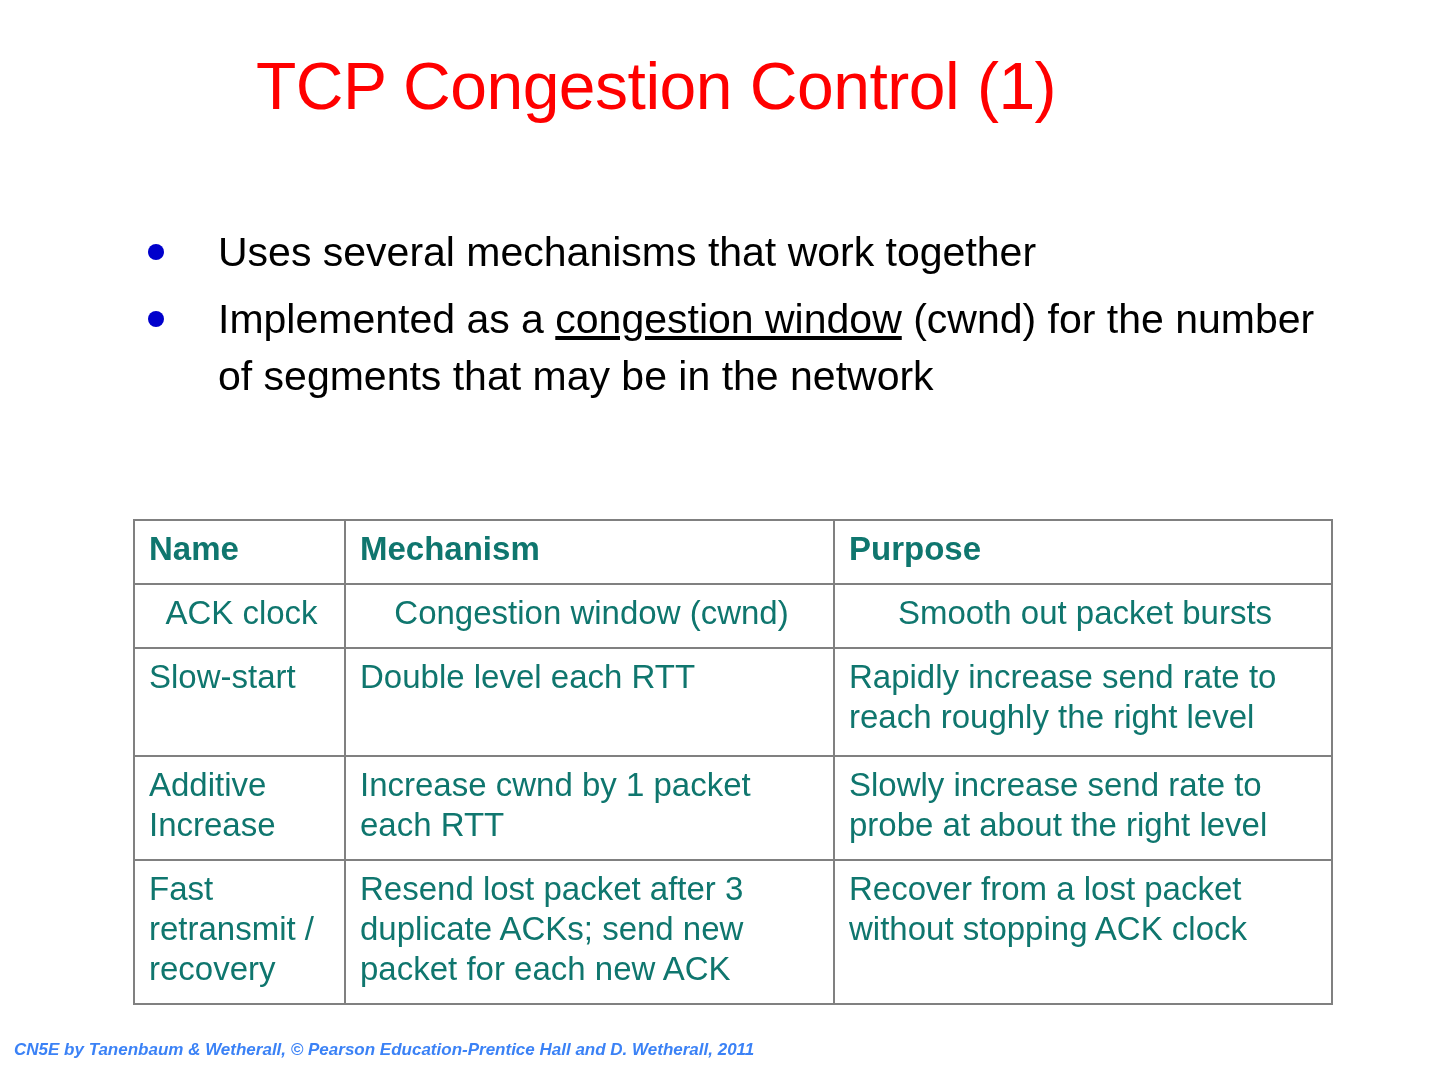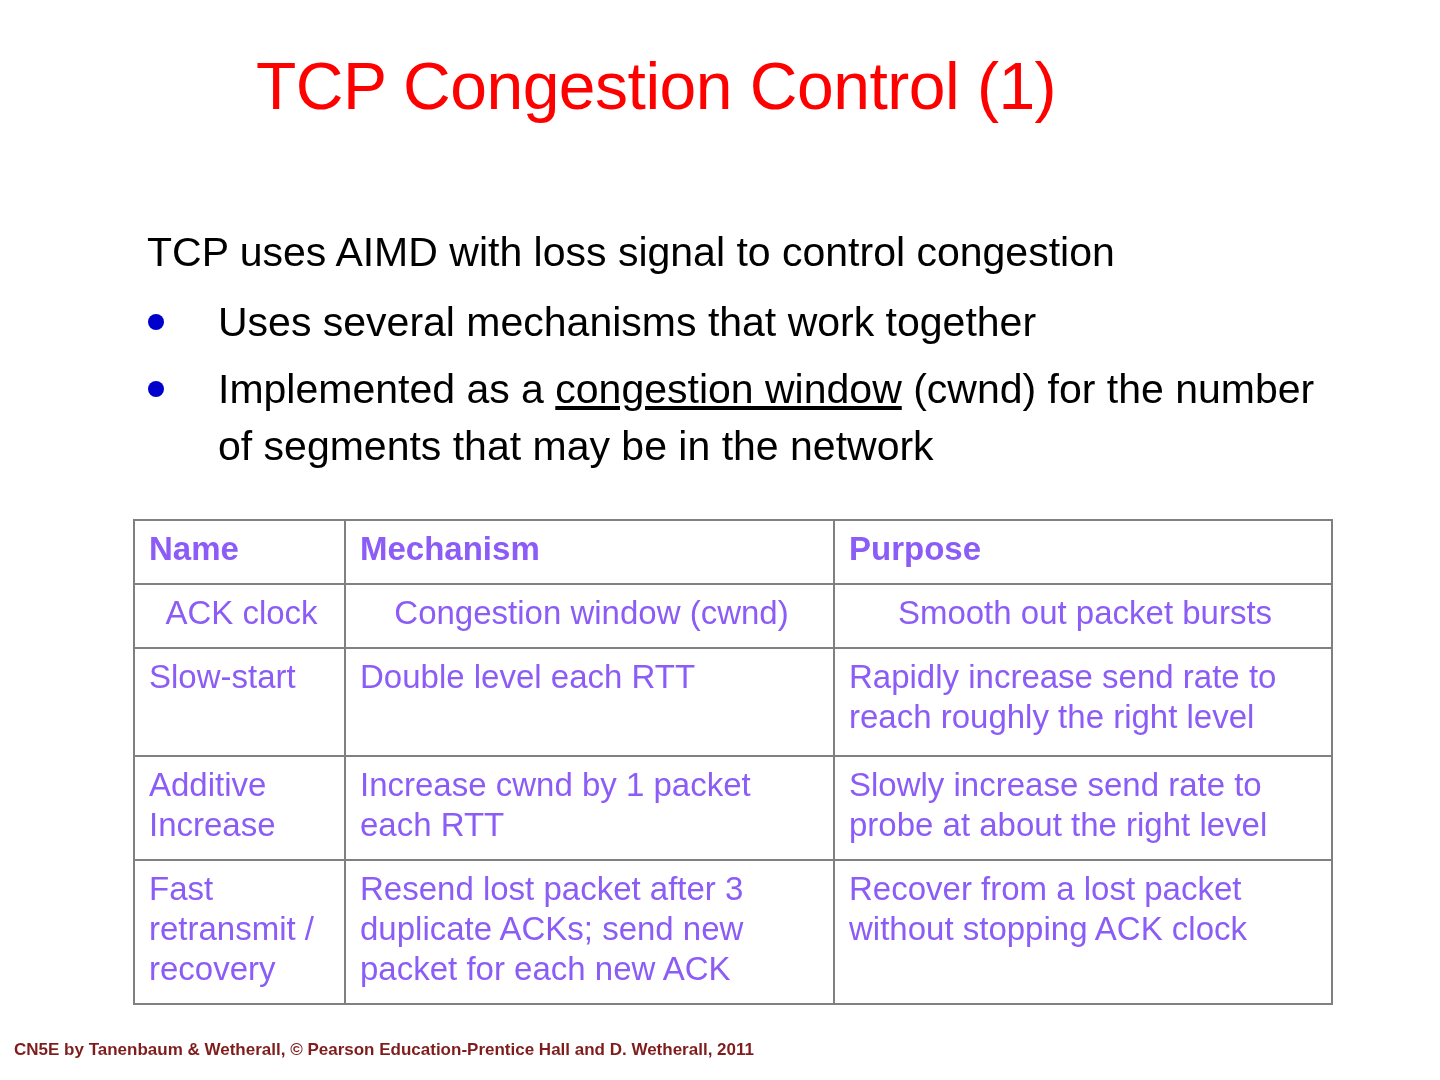--- a/index.html
+++ b/index.html
@@ -82,21 +82,21 @@
   }
   .mech-table td,
   .mech-table th {
     border: 2px solid #808080;
     vertical-align: top;
     text-align: left;
     padding: 8px 10px 12px 14px;
     font-size: 33px;
     line-height: 40px;
     font-weight: normal;
-    color: #8b5cf6;
+    color: #0f766e;
   }
   .mech-table th {
     font-weight: bold;
     padding-bottom: 14px;
   }
   .col-name   { width: 211px; }
   .col-mech   { width: 489px; }
   .col-purp   { width: 498px; }
 
   .row-h1 td { height: 42px; text-align: center; }
@@ -104,33 +104,33 @@
   .row-h3 td { height: 82px; margin-left: 8px; }
   .row-h4 td { height: 122px; }
 
   
   .footer-note {
     position: absolute;
     left: 14px;
     top: 1039px;
     font-size: 17px;
     line-height: 22px;
+    font-style: italic;
     font-weight: bold;
-    color: #7f1d1d;
+    color: #3b82f6;
     white-space: nowrap;
   }
 </style>
 </head>
 <body>
 
 <div class="slide-title">TCP Congestion Control (1)</div>
 
 <div class="body-block">
 
-  <div class="lead-line">TCP uses AIMD with loss signal to control congestion</div>
 
   <div class="bullet-row">
     <span class="bullet-dot"></span>
     <span class="bullet-text"><span>Uses several mechanisms that work together</span></span>
   </div>
 
   <div class="bullet-row">
     <span class="bullet-dot"></span>
     <span class="bullet-text"><span>Implemented as a </span><span class="uline">congestion window</span><span> (cwnd) for the number of segments that may be in the network</span></span>
   </div>

